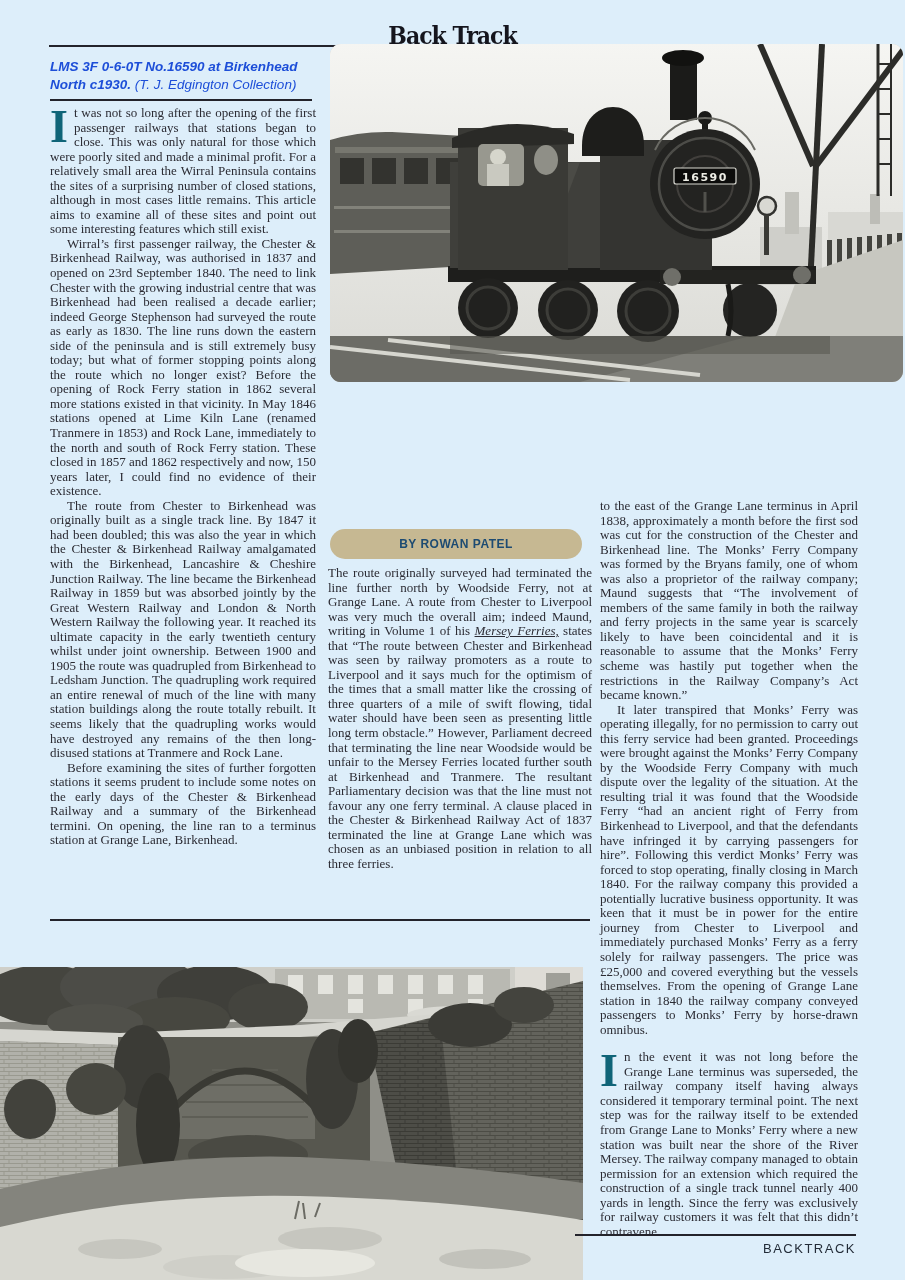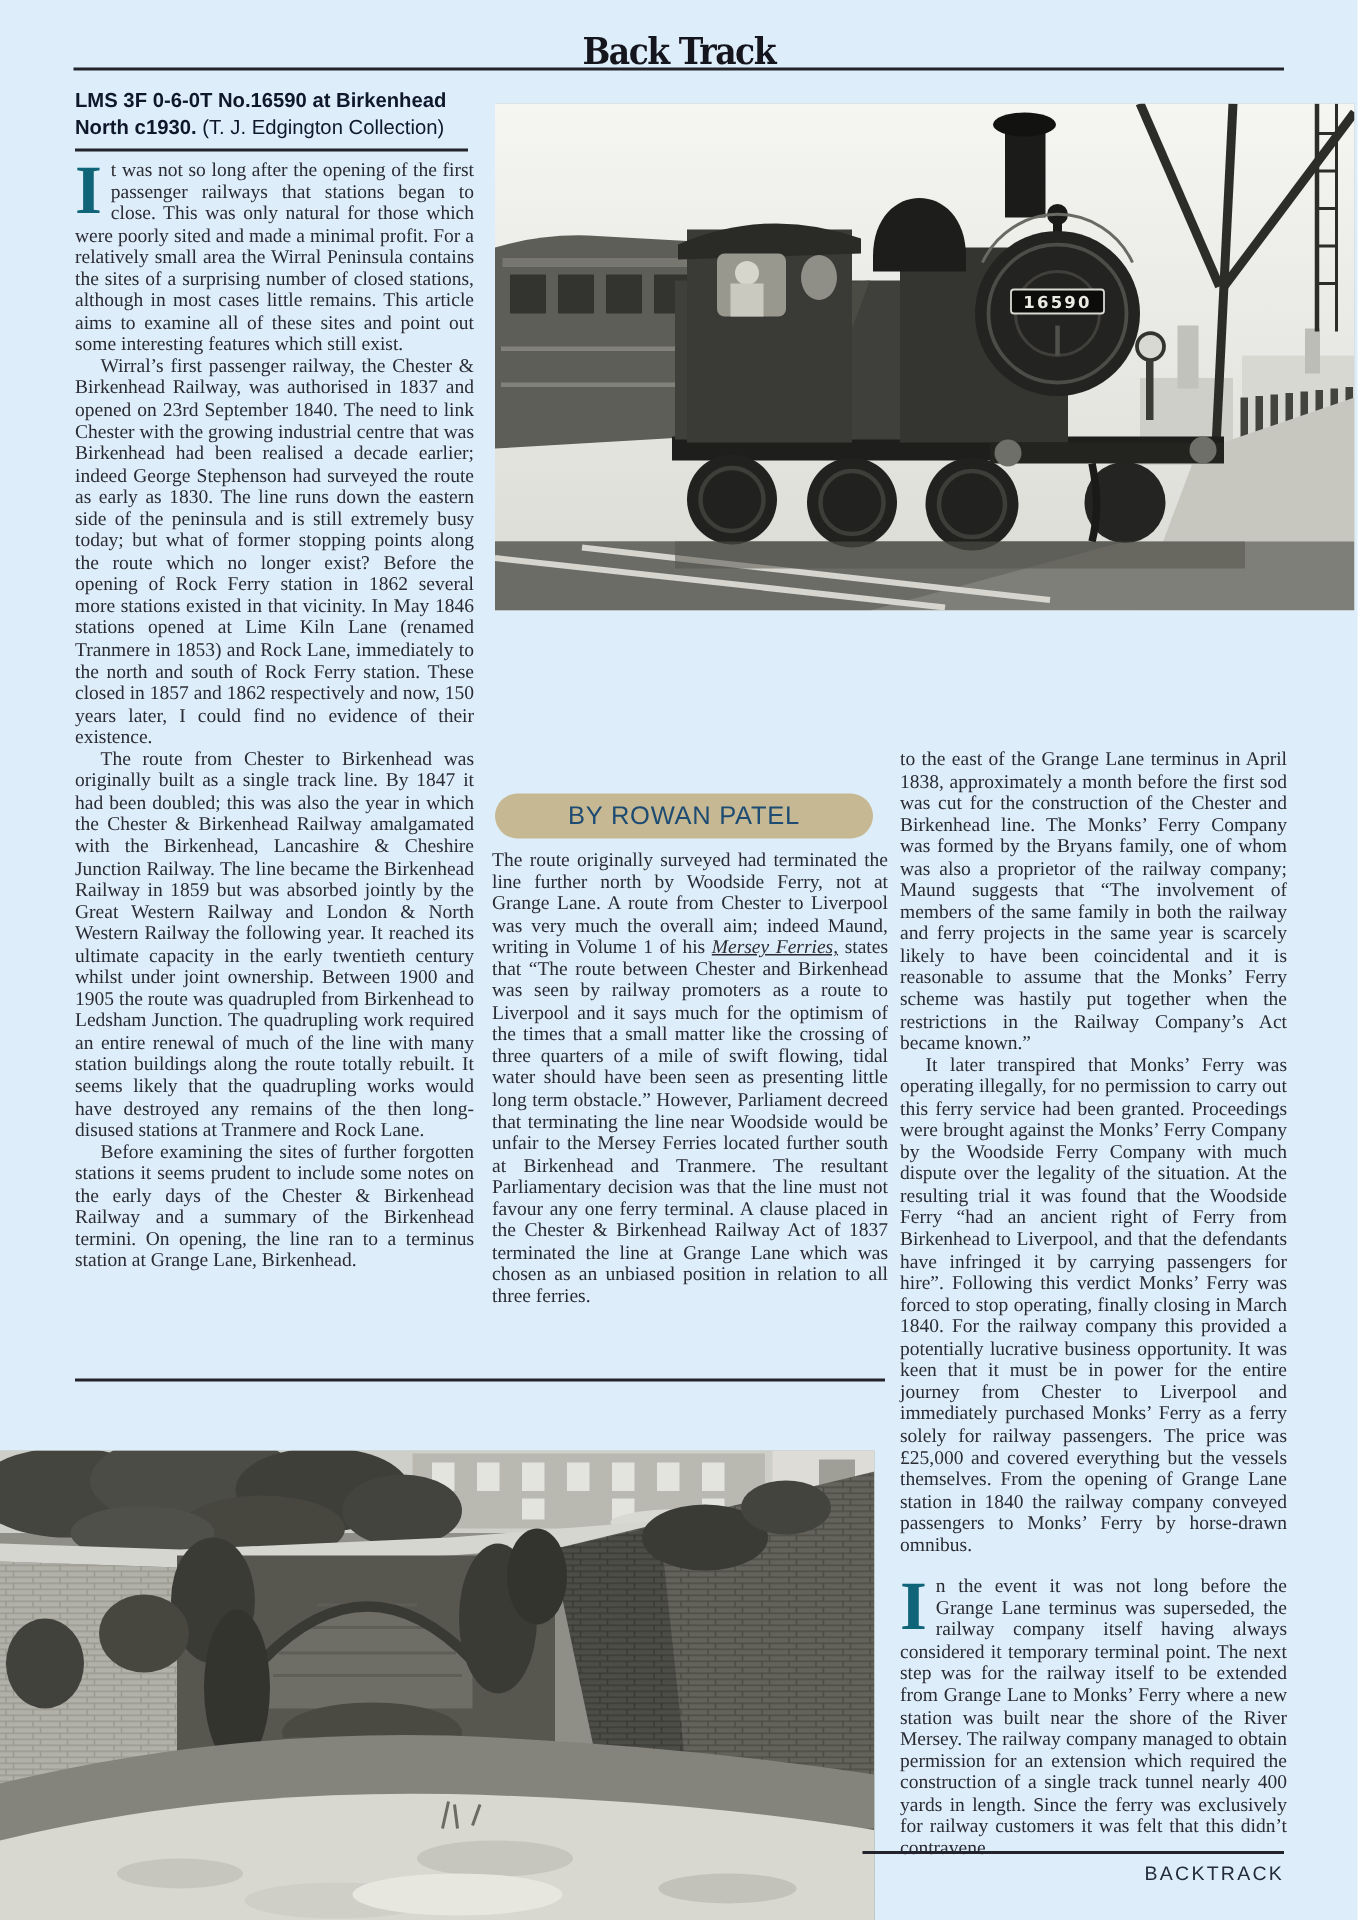--- a/index.html
+++ b/index.html
@@ -15,21 +15,21 @@
   .masthead{
     position:absolute; left:0; right:0; top:22px; text-align:center;
     font-family:"DejaVu Serif", serif; font-weight:bold; font-size:22px;
     letter-spacing:-1px; color:#15151d; transform:scaleY(1.12);
   }
   .header-rule{left:49px; width:807px; top:45px;}
 
   
   .photo-caption{
     position:absolute; font-family:"Liberation Sans", sans-serif;
-    font-size:13.5px; line-height:17.5px; color:#0f172a; font-weight:bold;
+    font-size:13.5px; line-height:17.5px; color:#1d4ed8; font-weight:bold;font-style:italic;
   }
   .photo-caption .credit{font-weight:400;}
   .top-caption{left:50px; top:58px; width:268px;}
   .caption-rule{left:50px; width:262px; top:99px;}
   .bottom-caption{left:50px; top:928px; width:548px;}
 
   
   .col{position:absolute; color:#2b2b33;}
   .body-p{
     margin:0; font-size:13px; line-height:14.55px; text-align:justify;
@@ -54,28 +54,28 @@
   }
   .headline .t1{letter-spacing:4.5px; word-spacing:6px;}
   .headline .t2{letter-spacing:2px; word-spacing:5px;}
   .headline .t3{letter-spacing:6px;}
   .byline-pill{
     position:absolute; left:330px; top:529px; width:252px; height:30px;
     background:var(--byline-bg,#c6b892); border-radius:15px;
     display:flex; align-items:center; justify-content:center;
   }
   .byline-pill span{
-    font-family:"Liberation Sans", sans-serif; font-weight:normal;
-    font-size:17px; letter-spacing:0.5px; color:var(--byline-text,#1d4b72);
+    font-family:"Liberation Sans", sans-serif; font-weight:bold;
+    font-size:12px; letter-spacing:0.5px; color:var(--byline-text,#1d4b72);
   }
 
   
   .photo{position:absolute; overflow:hidden; background:#cfcfca;}
   .photo svg{display:block; width:100%; height:100%;}
-  .photo-top{left:330px; top:69px; width:573px; height:338px;}
+  .photo-top{left:330px; top:44px; width:573px; height:338px;border-radius:11px;}
   .photo-bottom{left:0; top:967px; width:583px; height:313px;}
 
   
   .footer-rule{left:575px; width:281px; top:1234px;}
   .footer-label{
     position:absolute; left:600px; top:1241px; width:256px; text-align:right;
     font-family:"Liberation Sans", sans-serif; font-size:13px;
     letter-spacing:1.5px; color:#232c38;
   }
   i{font-style:italic;text-decoration:underline;}

